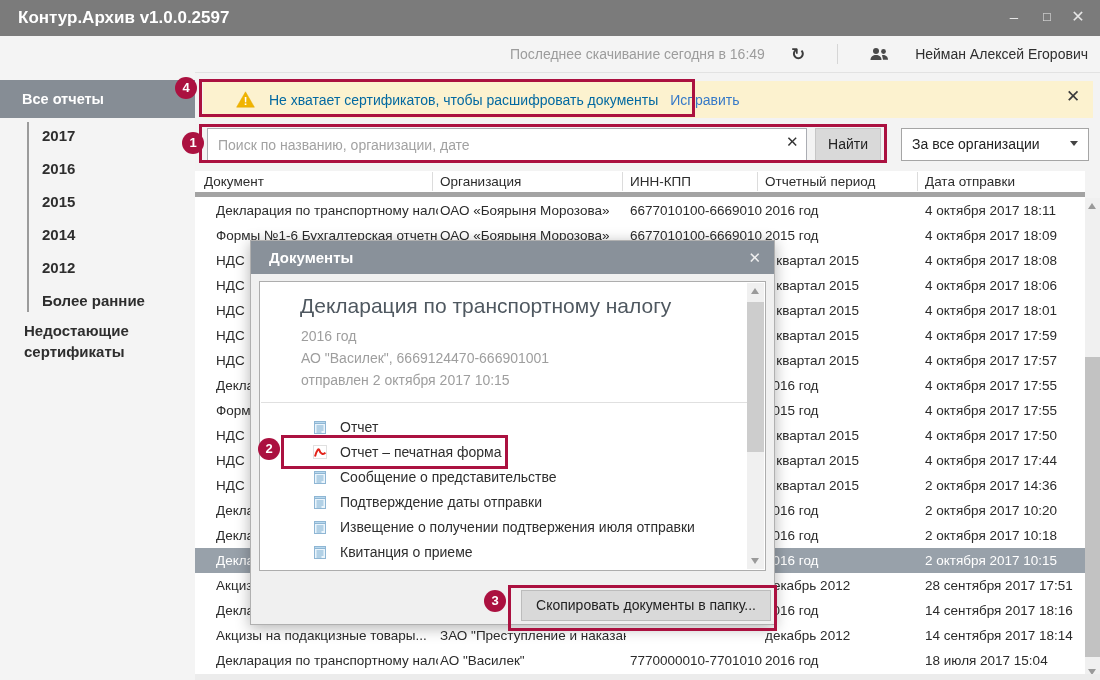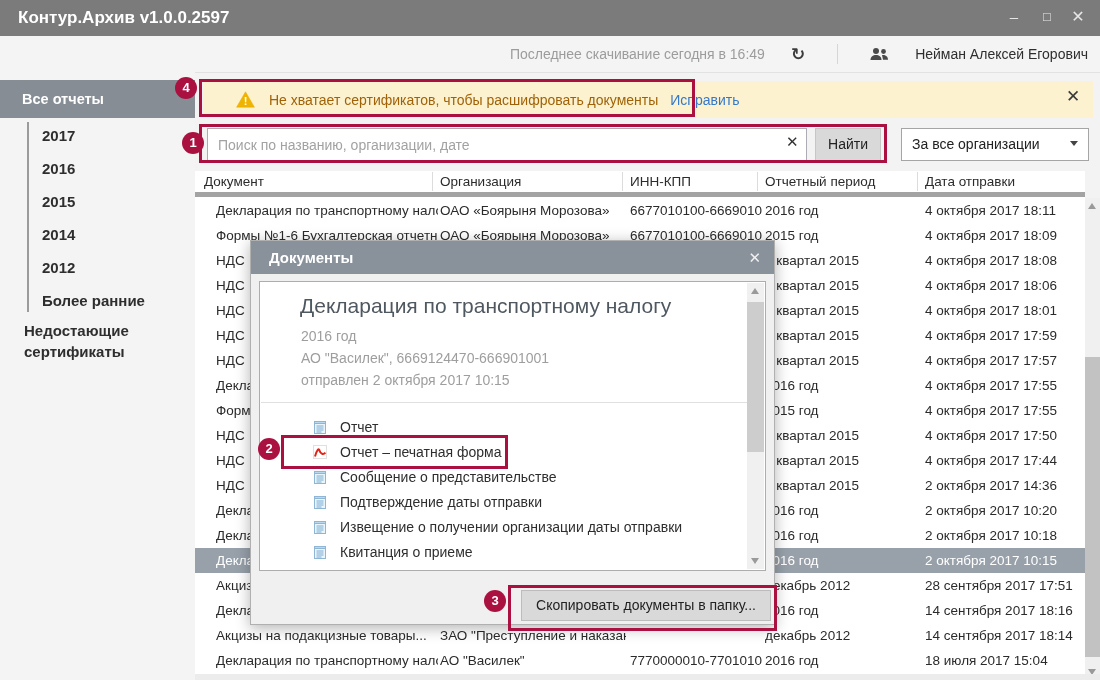--- a/index.html
+++ b/index.html
@@ -29,21 +29,21 @@
   .side-header{left:0;top:8px;width:195px;height:38px;background:#868d95;color:#fff;
                font-weight:bold;font-size:14.5px;line-height:38px;padding-left:22px;box-sizing:border-box;}
   .years-line{left:27px;top:50px;width:2px;height:190px;background:#9b9b9b;}
   .years{left:42px;top:47px;width:150px;}
   .year-item{height:33px;line-height:33px;font-size:15px;font-weight:600;color:#2e2e2e;cursor:default;}
   .missing{left:24px;top:248px;width:160px;font-size:15px;font-weight:600;color:#2e2e2e;line-height:21px;}
 
   
   .banner{left:203px;top:81px;width:890px;height:37px;background:#fcf2cf;display:flex;align-items:center;}
   .warn-icon{margin-left:33px;margin-right:14px;flex:0 0 auto;display:block;}
-  .banner-text{font-size:14px;color:#a16207;}
+  .banner-text{font-size:14px;color:#0369a1;}
   .banner-link{font-size:14px;color:#3579c8;margin-left:12px;cursor:pointer;}
   .banner-close{left:1066px;top:86px;font-size:17px;font-weight:bold;color:#3a3a3a;cursor:pointer;}
 
   
   .search-input{left:207px;top:128px;width:600px;height:33px;box-sizing:border-box;border:1px solid #abadb3;
                 background:#fff;font-family:inherit;font-size:14px;color:#ef4444;padding:0 30px 0 10px;outline:none;}
   .search-input::placeholder{color:#a2a2a2;}
   .search-clear{left:786px;top:133px;font-size:15px;font-weight:bold;color:#333;cursor:pointer;}
   .find-btn{left:815px;top:128px;width:66px;height:33px;background:#d9d9d9;border:1px solid #c6c6c6;
             box-sizing:border-box;text-align:center;line-height:31px;font-size:14px;color:#222;cursor:pointer;}
@@ -382,21 +382,21 @@
           <div class="file-item">
     <svg class="file-icon" viewBox="0 0 16 16">
               <rect x="2.5" y="2.5" width="11" height="12" fill="#eaf4fb" stroke="#8fb6d4"></rect>
               <rect x="2.5" y="2.5" width="11" height="2" fill="#b8d9ee" stroke="#8fb6d4"></rect>
               <line x1="4.5" y1="7" x2="11.5" y2="7" stroke="#7aadd0"></line>
               <line x1="4.5" y1="9" x2="11.5" y2="9" stroke="#7aadd0"></line>
               <line x1="4.5" y1="11" x2="11.5" y2="11" stroke="#7aadd0"></line>
               <line x1="4.5" y1="13" x2="9.5" y2="13" stroke="#7aadd0"></line>
             </svg>
 
-    <span class="file-label">Извещение о получении организации даты отправки</span>
+    <span class="file-label">Извещение о получении подтвержения июля отправки</span>
   </div>
           <div class="file-item">
     <svg class="file-icon" viewBox="0 0 16 16">
               <rect x="2.5" y="2.5" width="11" height="12" fill="#eaf4fb" stroke="#8fb6d4"></rect>
               <rect x="2.5" y="2.5" width="11" height="2" fill="#b8d9ee" stroke="#8fb6d4"></rect>
               <line x1="4.5" y1="7" x2="11.5" y2="7" stroke="#7aadd0"></line>
               <line x1="4.5" y1="9" x2="11.5" y2="9" stroke="#7aadd0"></line>
               <line x1="4.5" y1="11" x2="11.5" y2="11" stroke="#7aadd0"></line>
               <line x1="4.5" y1="13" x2="9.5" y2="13" stroke="#7aadd0"></line>
             </svg>

